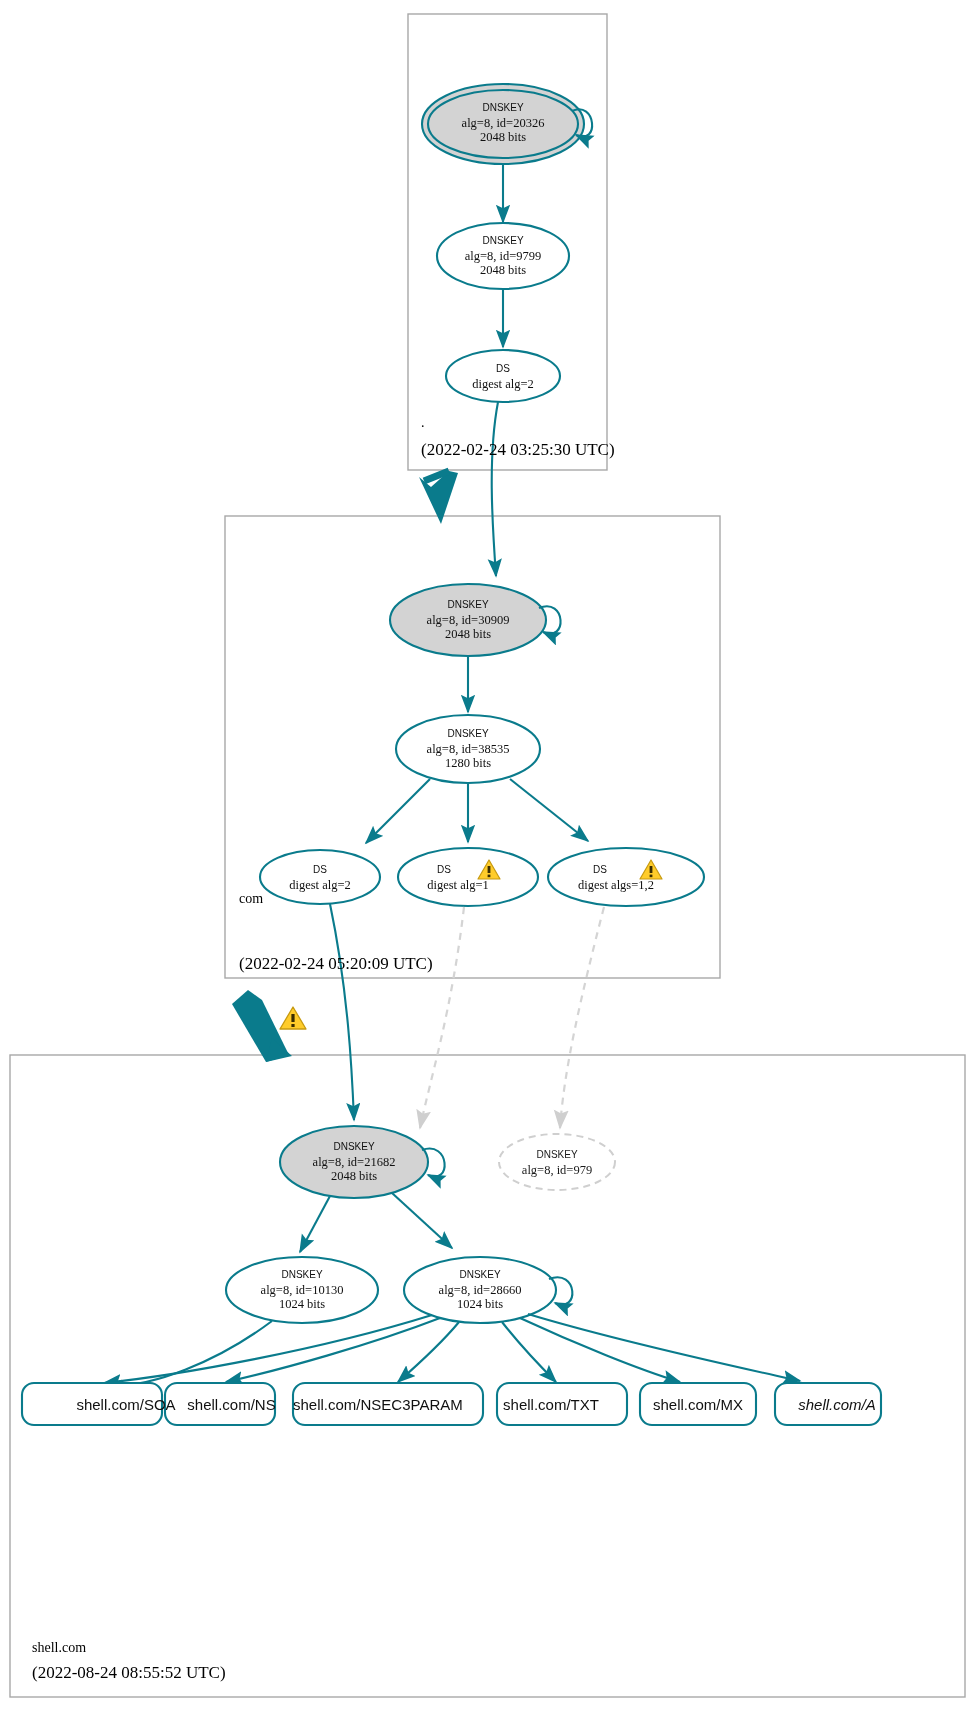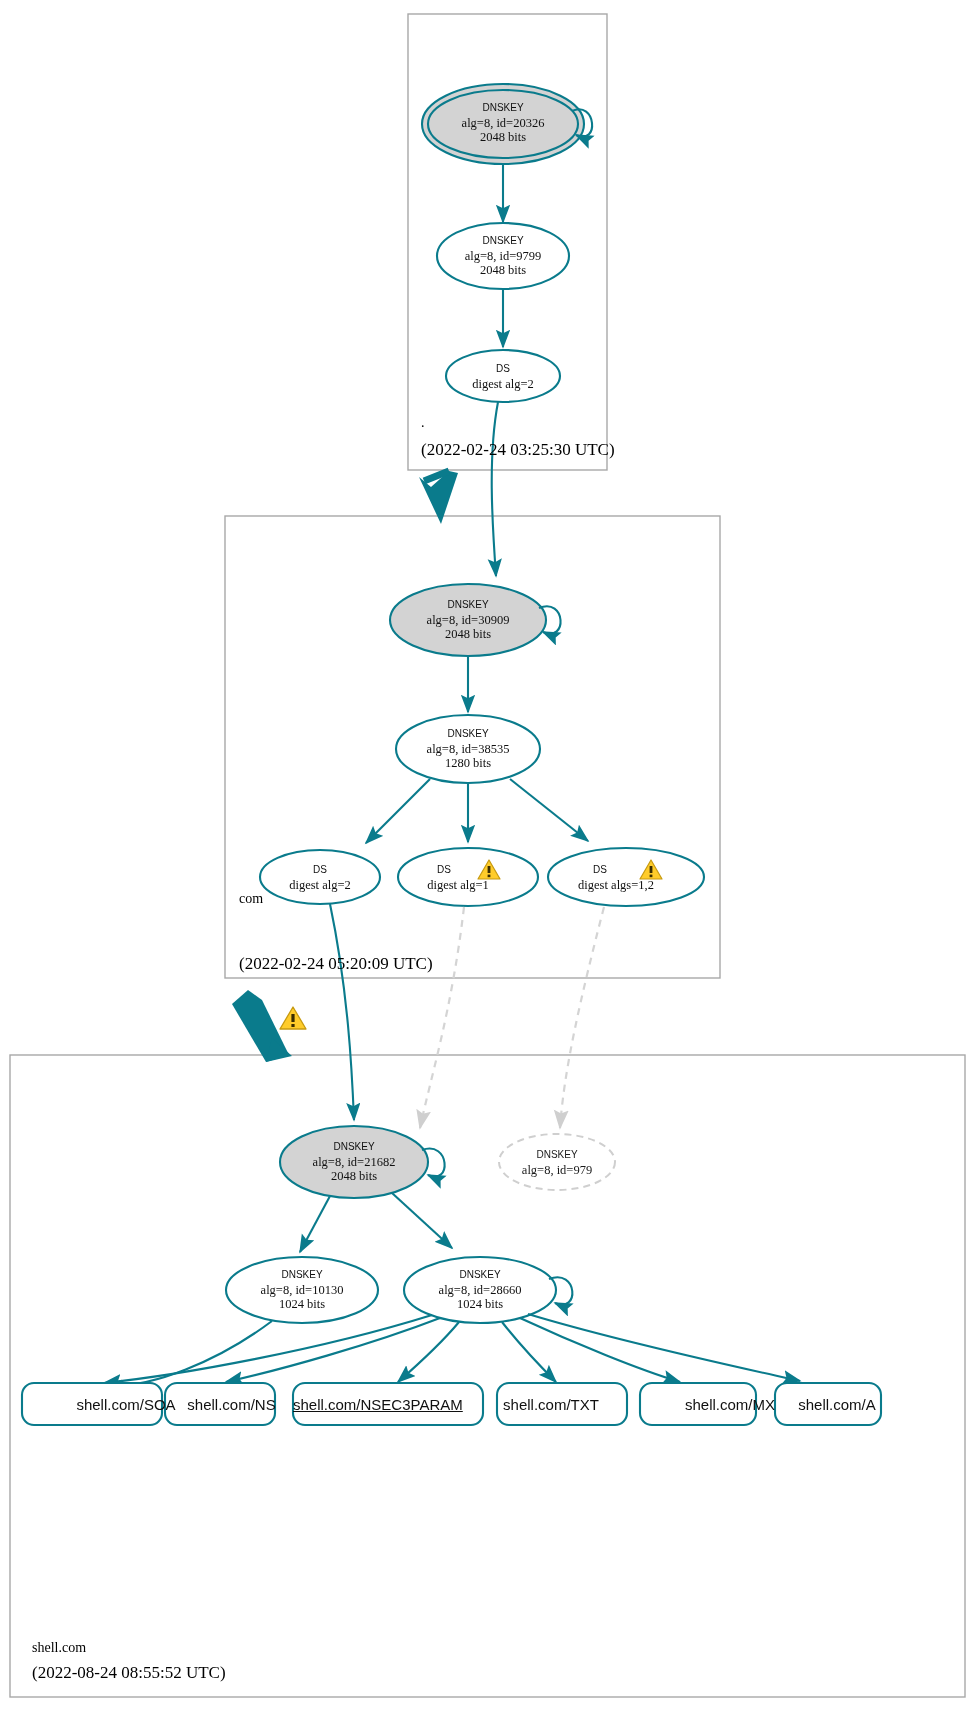--- a/index.html
+++ b/index.html
@@ -238,19 +238,19 @@
 </div>
 
 <div class="node-text" style="left:380px;top:1267px;width:200px;">
   <div class="nt-title">DNSKEY</div>
   <div class="nt-sub">alg=8, id=28660</div>
   <div class="nt-sub">1024 bits</div>
 </div>
 
 <div class="rrset-text" style="left:22px;top:1396px;width:140px;margin-left:34px;">shell.com/SOA</div>
 <div class="rrset-text" style="left:165px;top:1396px;width:133px;">shell.com/NS</div>
-<div class="rrset-text" style="left:293px;top:1396px;width:160px;text-decoration:underline;">shell.com/NSEC3PARAM</div>
+<div class="rrset-text" style="left:293px;top:1396px;width:160px;">shell.com/NSEC3PARAM</div>
 <div class="rrset-text" style="left:497px;top:1396px;width:108px;">shell.com/TXT</div>
-<div class="rrset-text" style="left:640px;top:1396px;width:116px;margin-left:32px;">shell.com/MX</div>
-<div class="rrset-text" style="left:775px;top:1396px;width:124px;">shell.com/A</div>
+<div class="rrset-text" style="left:640px;top:1396px;width:116px;">shell.com/MX</div>
+<div class="rrset-text" style="left:775px;top:1396px;width:124px;font-style:italic;">shell.com/A</div>
 
 <div class="zone-label" style="left:32px;top:1640px;">shell.com</div>
 <div class="zone-ts" style="left:32px;top:1663px;">(2022-08-24 08:55:52 UTC)</div>
 
 </body></html>

